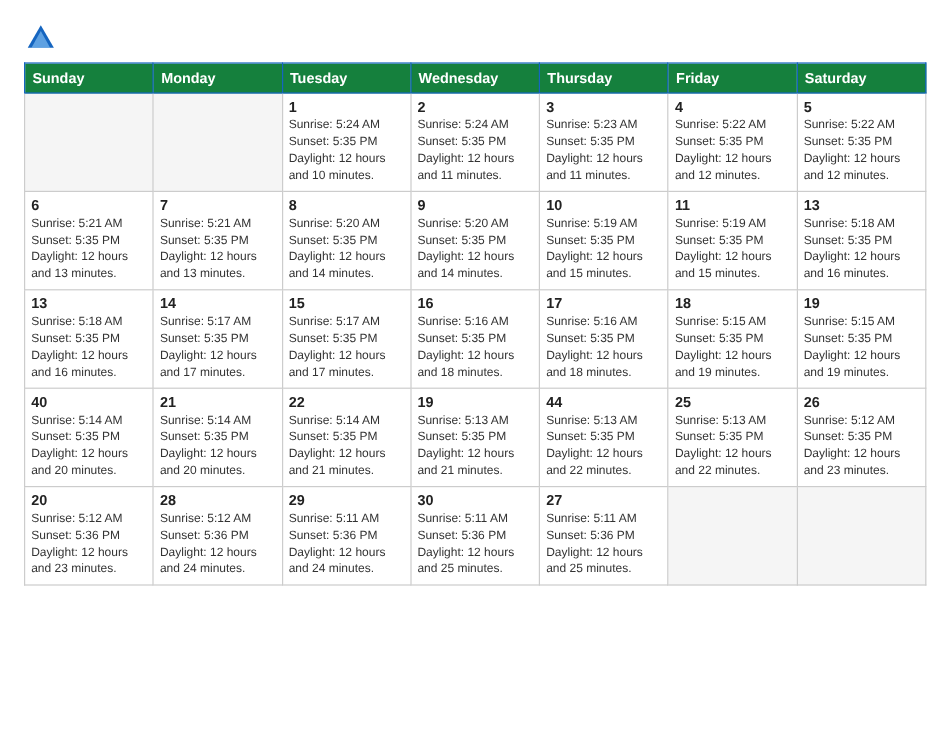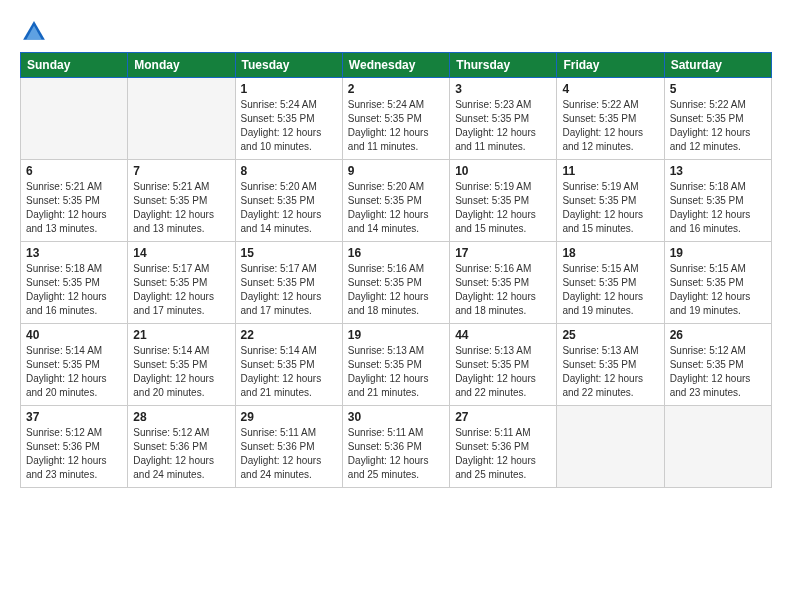--- a/index.html
+++ b/index.html
@@ -227,21 +227,21 @@
             <div class="day-number">25</div>
             <div class="cell-text">Sunrise: 5:13 AM<br>Sunset: 5:35 PM<br>Daylight: 12 hours and 22 minutes.</div>
           </td>
           <td>
             <div class="day-number">26</div>
             <div class="cell-text">Sunrise: 5:12 AM<br>Sunset: 5:35 PM<br>Daylight: 12 hours and 23 minutes.</div>
           </td>
         </tr>
         <tr>
           <td>
-            <div class="day-number">37</div>
+            <div class="day-number">20</div>
             <div class="cell-text">Sunrise: 5:12 AM<br>Sunset: 5:36 PM<br>Daylight: 12 hours and 23 minutes.</div>
           </td>
           <td>
             <div class="day-number">28</div>
             <div class="cell-text">Sunrise: 5:12 AM<br>Sunset: 5:36 PM<br>Daylight: 12 hours and 24 minutes.</div>
           </td>
           <td>
             <div class="day-number">29</div>
             <div class="cell-text">Sunrise: 5:11 AM<br>Sunset: 5:36 PM<br>Daylight: 12 hours and 24 minutes.</div>
           </td>

